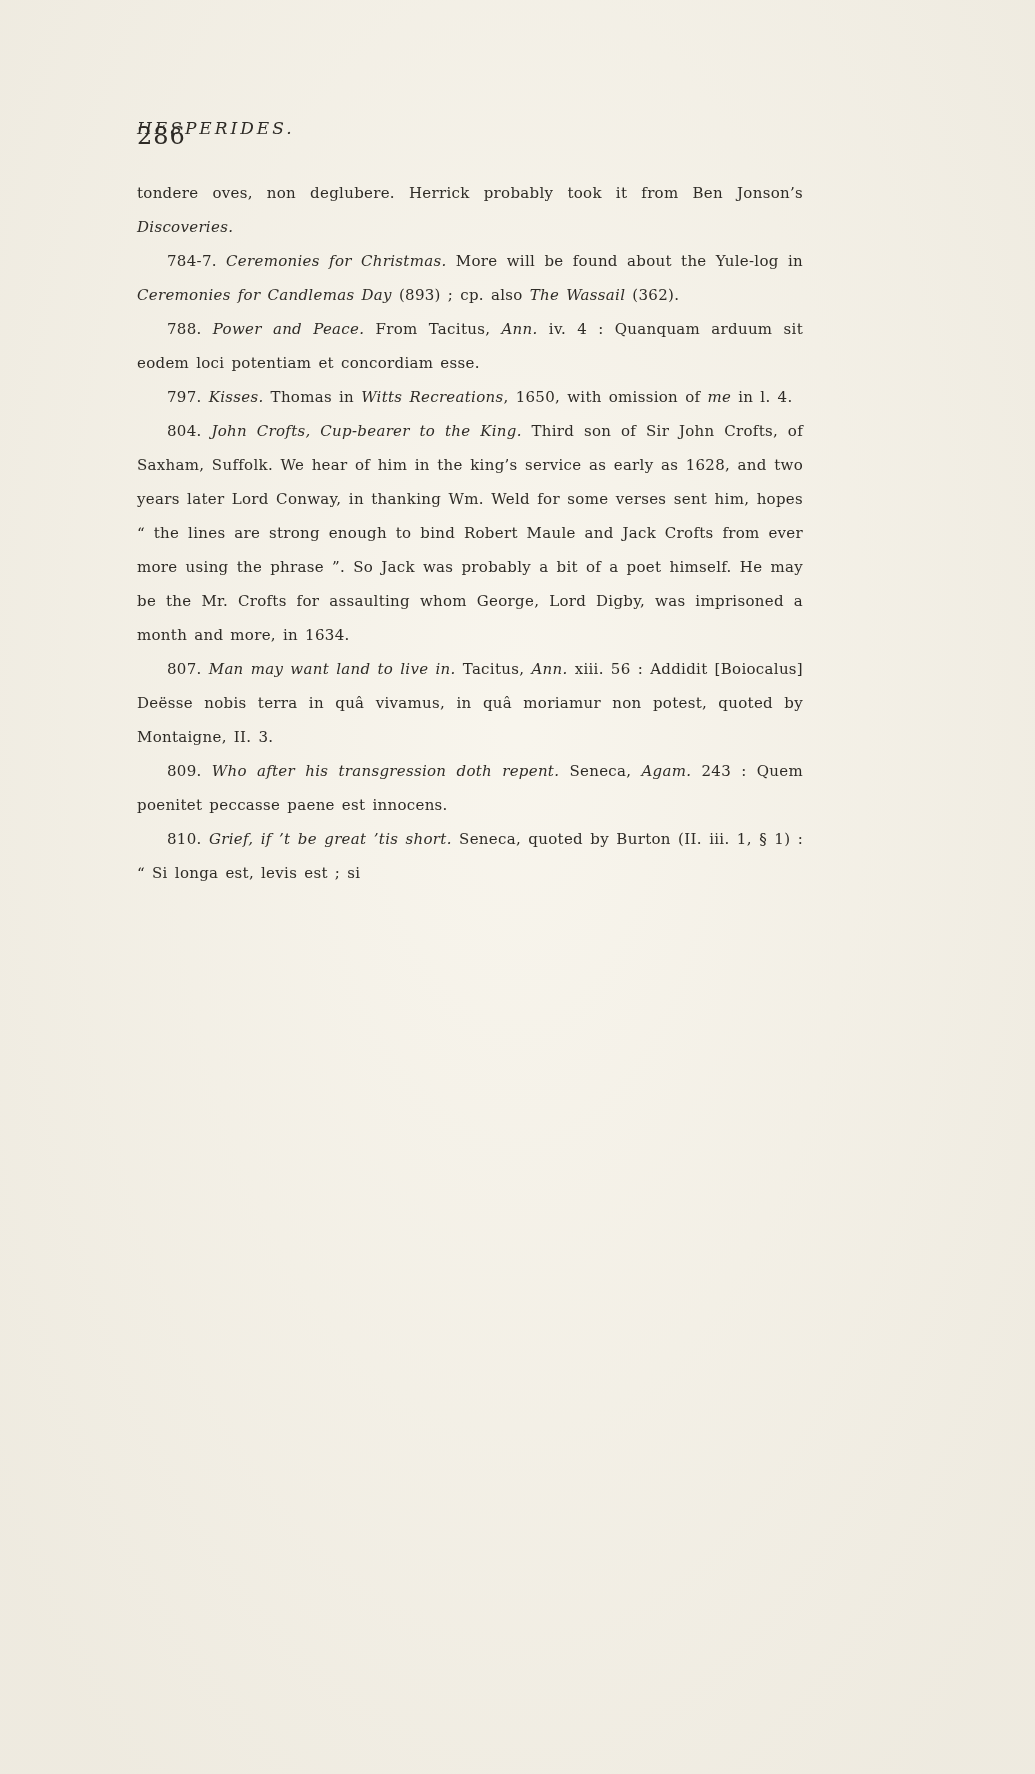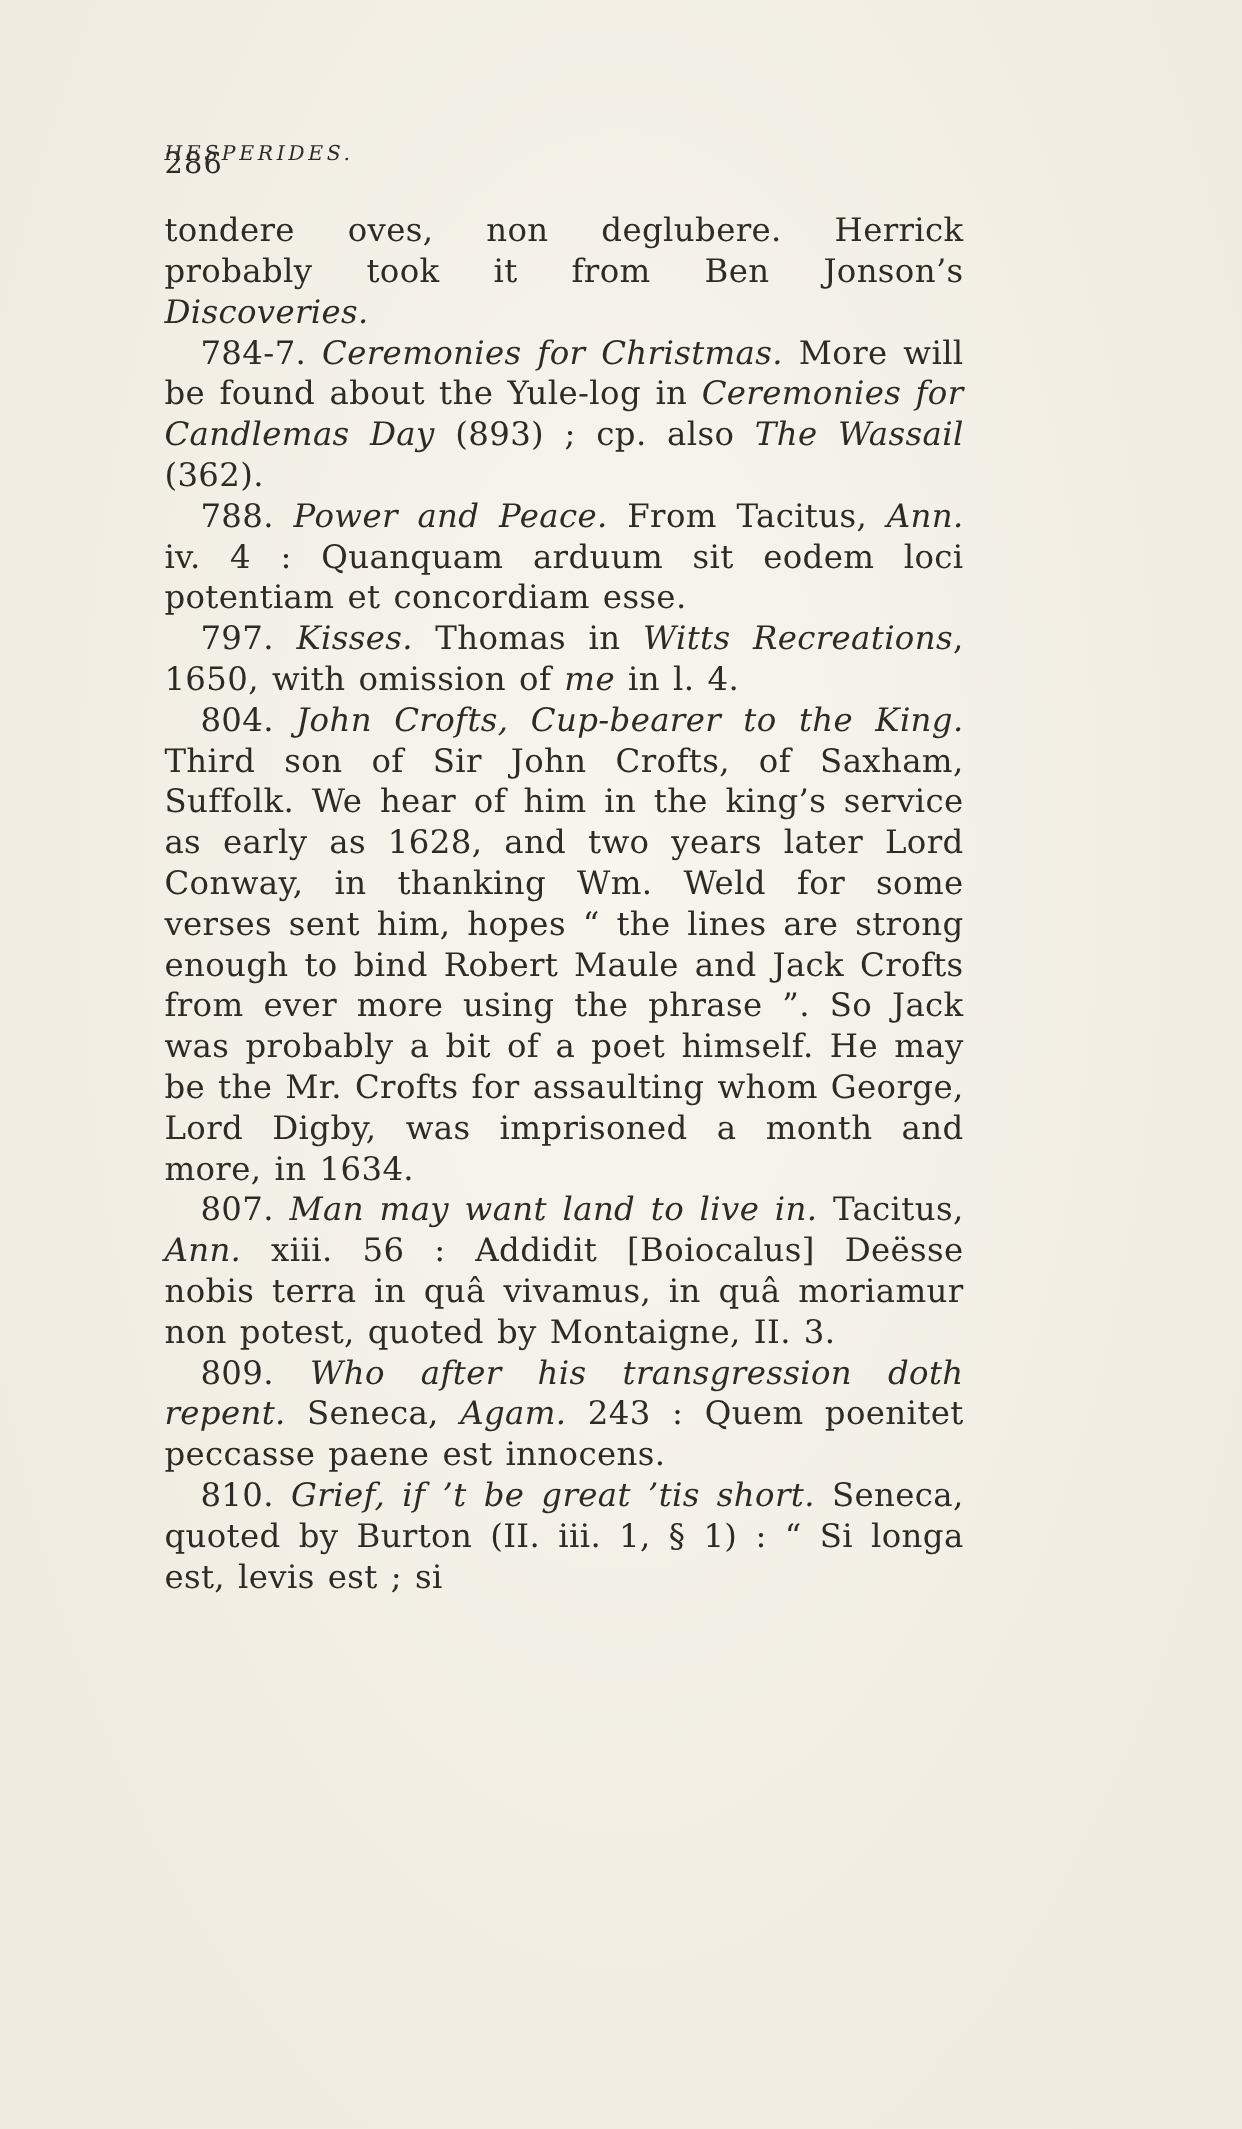--- a/index.html
+++ b/index.html
@@ -40,21 +40,21 @@
   .running-title {
     display: block;
     text-align: left;
     font-style: italic;
     font-size: 17px;
     letter-spacing: 3px;
   }
   .text-block {
     margin: 18px 0 0 137px;
     width: 666px;
-    font-size: 27px;
+    font-size: 15px;
     line-height: 34px;
     text-align: justify;
     letter-spacing: 0.3px;
     word-spacing: 2px;
   }
   .text-block p {
     margin: 0;
   }
   .text-block p.indent {
     text-indent: 30px;

